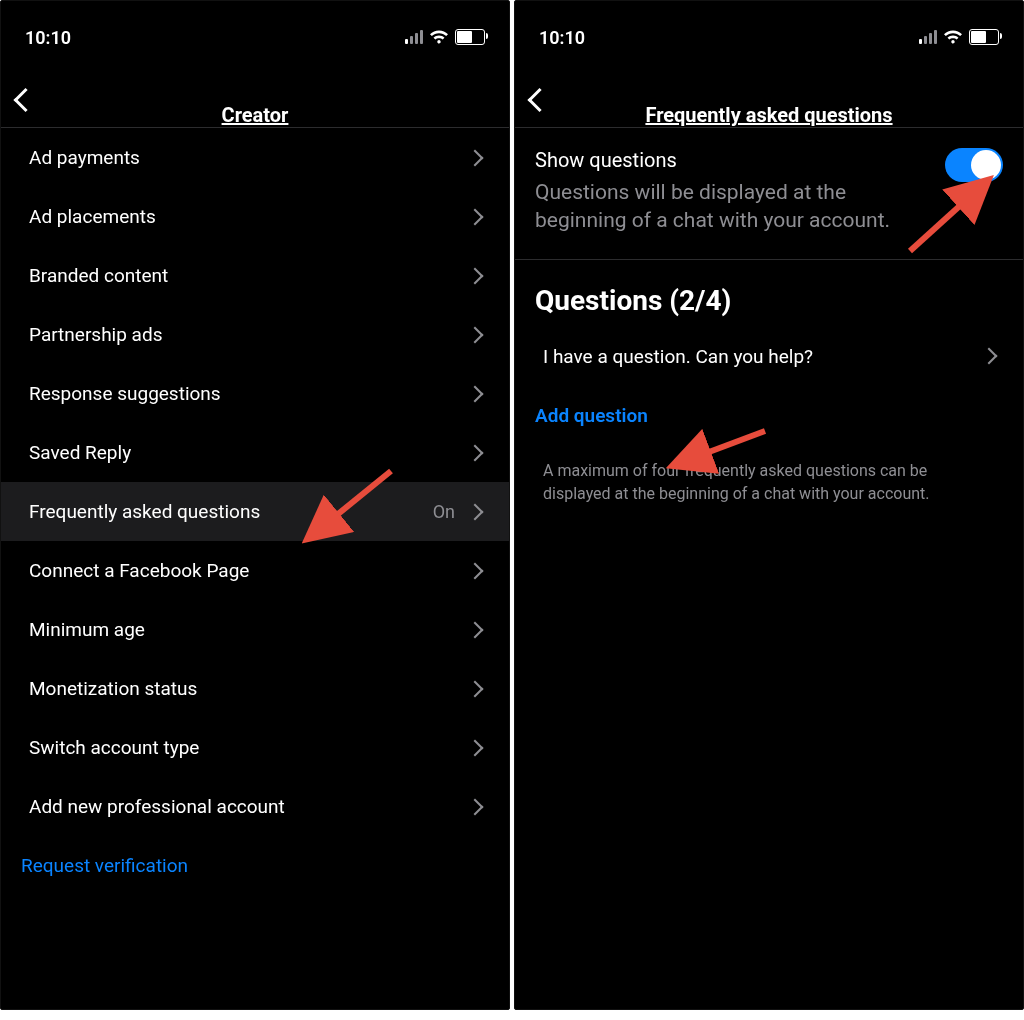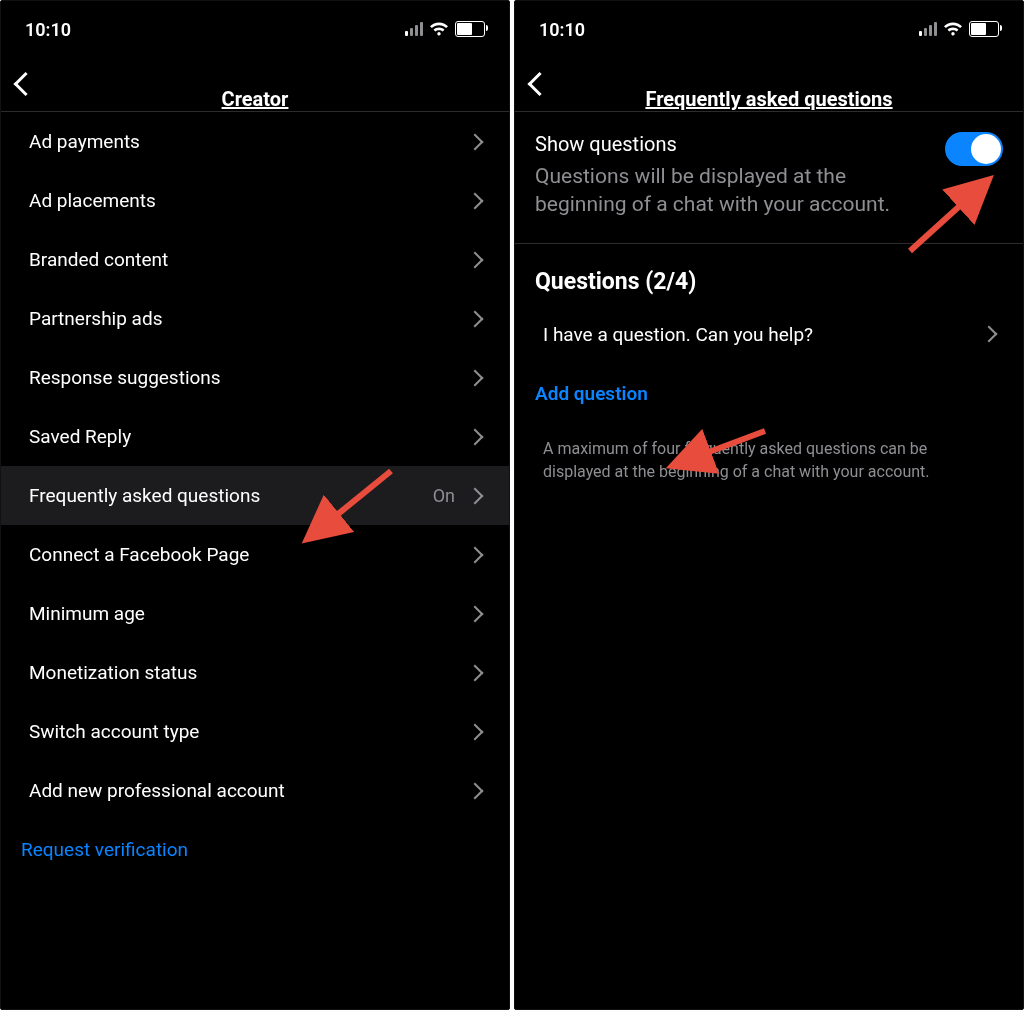--- a/index.html
+++ b/index.html
@@ -26,21 +26,21 @@
     border-radius:2px;
     color:var(--fg);
     position:relative;
     overflow:hidden;
     border:1px solid #111;
   }
   
   .status-bar{
     height:48px;
     display:flex;align-items:center;justify-content:space-between;
-    padding:4px 24px;
+    padding:12px 24px;
     font-size:18px;font-weight:600;
   }
   .status-right{display:flex;align-items:center;gap:6px;}
   .signal-bars{display:flex;align-items:flex-end;gap:2px;height:14px;}
   .signal-bars span{width:3px;background:var(--dim);border-radius:1px;}
   .signal-bars span.on{background:var(--fg);}
   .b1{height:5px}.b2{height:8px}.b3{height:11px}.b4{height:14px}
   .wifi-icon svg{display:block}
   .battery{
     width:28px;height:14px;border:1.5px solid var(--fg);border-radius:3px;position:relative;
@@ -90,21 +90,21 @@
   .toggle-text{flex:1;}
   .toggle-title{font-size:20px;margin-bottom:6px;color:var(--fg);}
   .toggle-sub{font-size:21px;color:var(--dim);line-height:1.35;}
   .toggle{
     width:58px;height:34px;border-radius:17px;background:var(--toggle-on);position:relative;flex:none;
   }
   .toggle .knob{
     position:absolute;right:2px;top:2px;width:30px;height:30px;border-radius:50%;background:#fff;
   }
   .section-title{
-    font-size:23px;font-weight:700;padding:24px 20px 10px;color:var(--fg);
+    font-size:28px;font-weight:700;padding:24px 20px 10px;color:var(--fg);
   }
   .footnote{
     font-size:16px;color:var(--dim);padding:14px 28px;line-height:1.45;
   }
   
   .arrow-annotation{
     position:absolute;pointer-events:none;
   }
   .arrow-annotation svg{display:block}
 </style>

